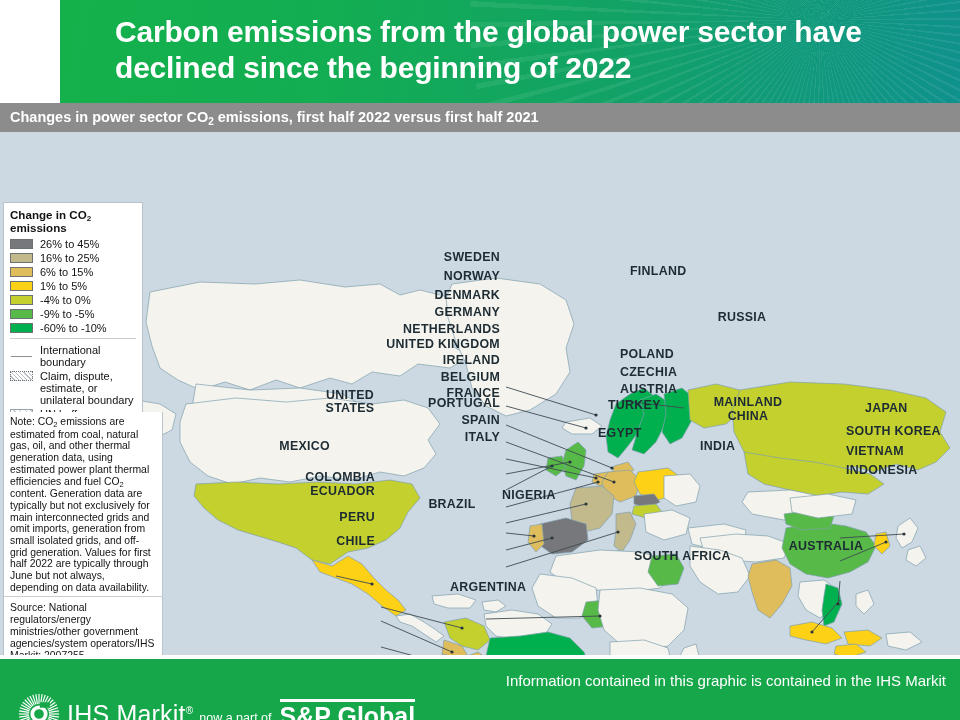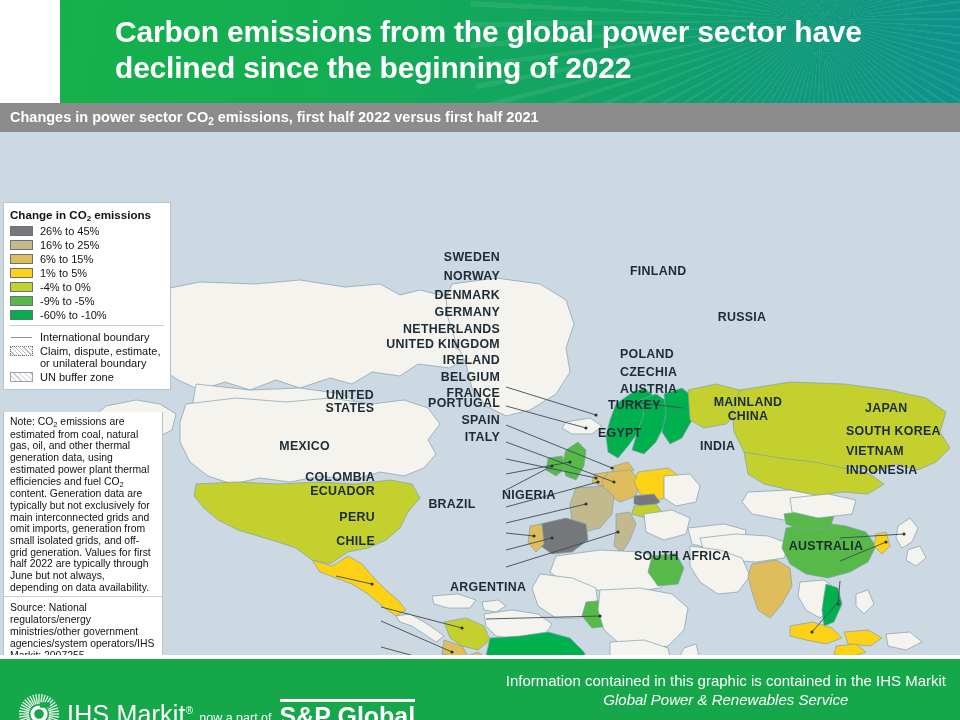--- a/index.html
+++ b/index.html
@@ -53,21 +53,21 @@
   
   .lbl{
     position:absolute;color:#1d2b33;font-size:12.4px;font-weight:bold;
     letter-spacing:0.3px;white-space:nowrap;line-height:13px;
   }
   .lbl.rt{text-align:right;}
   .lbl.ctr{text-align:center;}
 
   
   .legend{
-    position:absolute;left:3px;top:202px;width:168px;
+    position:absolute;left:3px;top:202px;width:140px;
     background:#ffffff;border:1px solid #b9c3cb;
     padding:5px 6px 4px 6px;box-sizing:border-box;
   }
   .legend h2{
     margin:0 0 4px 0;font-size:11.6px;font-weight:bold;color:#121212;
   }
   .legend h2 sub{font-size:8px;vertical-align:baseline;position:relative;top:2px;}
   .lrow{display:flex;align-items:center;margin-bottom:2px;}
   .sw{
     width:23px;height:10px;flex:0 0 23px;margin-right:7px;
@@ -512,17 +512,16 @@
           </g>
         <circle cx="50" cy="50" r="16" fill="none" stroke="#ffffff" stroke-width="9"></circle>
         <rect x="52" y="22" width="24" height="13" fill="#16a74a"></rect>
       </svg>
       <span class="ihs"><span>IHS Markit</span><sup>®</sup></span>
       <span class="nowpart">now a part of</span>
       <span class="sp">S&amp;P Global</span>
     </div>
     <div class="foot-right">
       <div class="l1">Information contained in this graphic is contained in the IHS Markit</div>
-      <div class="l2">Global Power &amp; Renewables Service</div>
     </div>
   </div>
 
 </div>
 
 </body></html>

